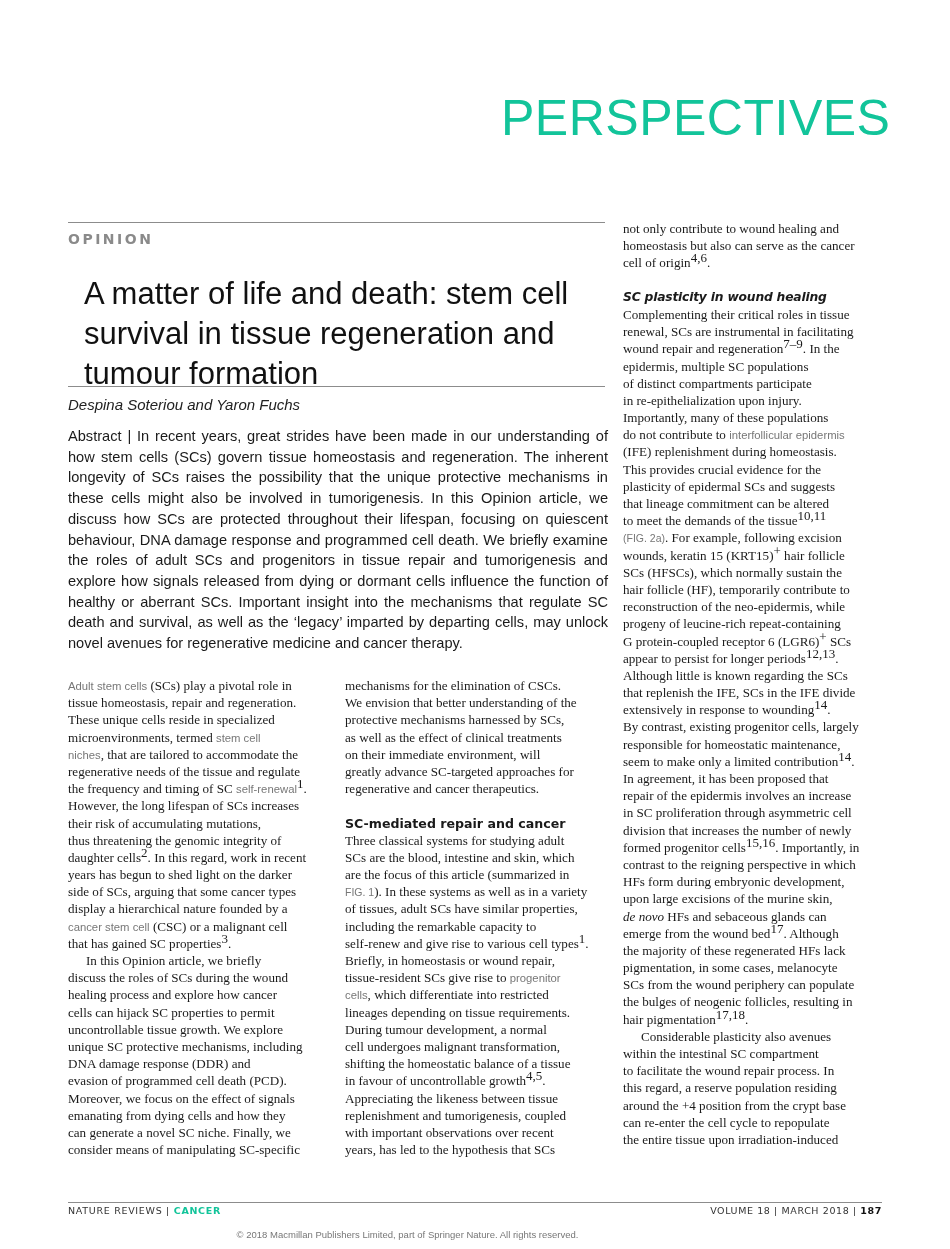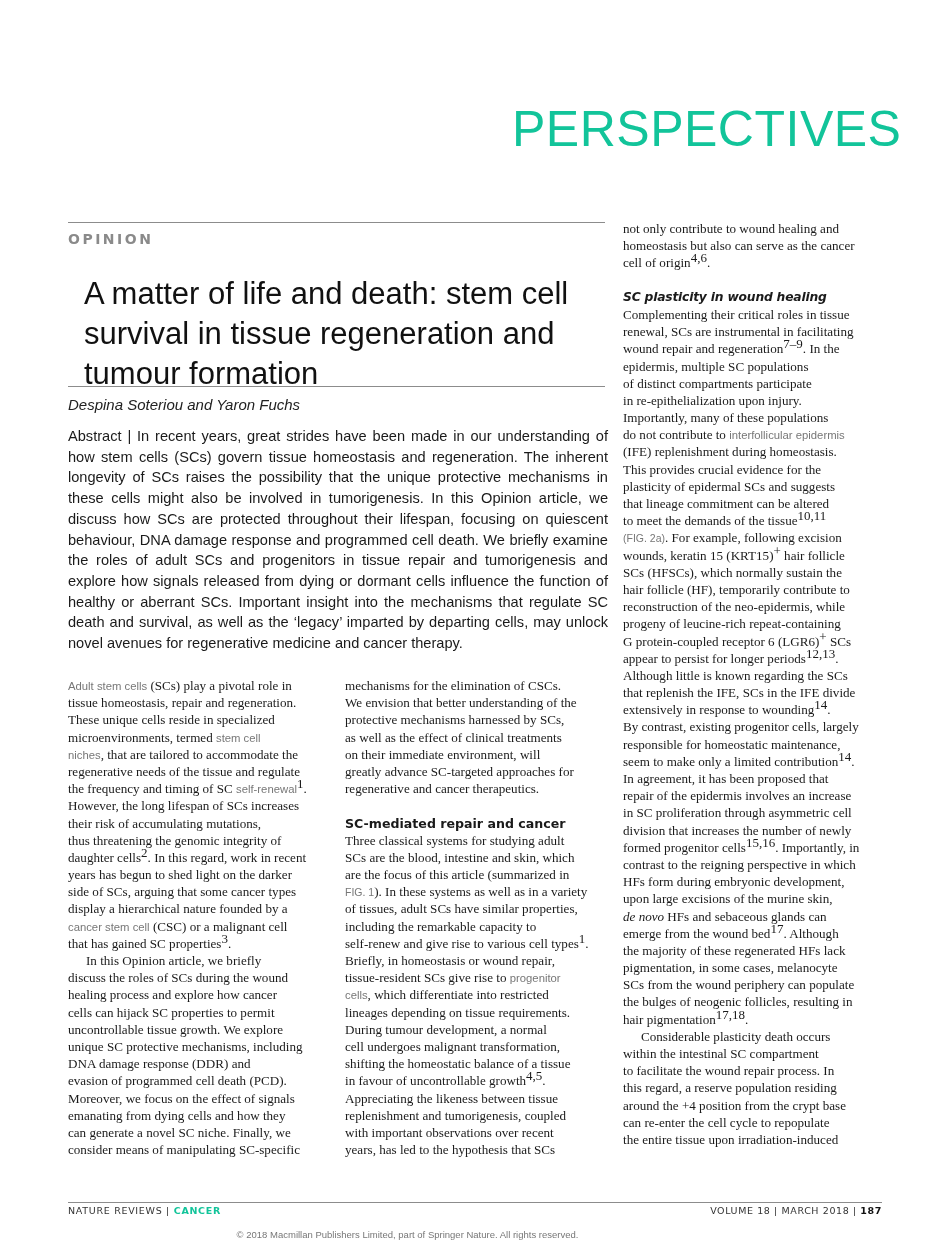--- a/index.html
+++ b/index.html
@@ -1,19 +1,19 @@
 <!DOCTYPE html>
 <html><head>
 <meta charset="utf-8">
 <style>
   html, body { margin: 0; padding: 0; background: #ffffff; }
   body { width: 950px; height: 1249px; position: relative; overflow: hidden; color: #1a1a1a; }
   .section-title {
     position: absolute; left: 500px; top: 92px; font-family: "Liberation Sans", sans-serif;
-    font-size: 50px; color: #12c49a; letter-spacing: 0.5px; font-weight: normal; margin: 12px; line-height: 1;
+    font-size: 50px; color: #12c49a; letter-spacing: 0.5px; font-weight: normal; margin: 1px; line-height: 1;
   }
   .rule { position: absolute; height: 1px; background: #8c8c8c; }
   .kicker {
     position: absolute; left: 68px; top: 231px; font-family: "DejaVu Sans", sans-serif;
     font-size: 14px; font-weight: bold; letter-spacing: 2.5px; color: #8a8a8a;
   }
   .headline {
     position: absolute; left: 68px; top: 258px; width: 545px; margin: 16px;
     font-family: "Liberation Sans", sans-serif; font-weight: normal; font-size: 31px; line-height: 40px; color: #111;
   }
@@ -187,21 +187,21 @@
     <span class="ln"><span>contrast to the reigning perspective in which</span></span>
     <span class="ln"><span>HFs form during embryonic development,</span></span>
     <span class="ln"><span>upon large excisions of the murine skin,</span></span>
     <span class="ln"><i>de novo</i><span> HFs and sebaceous glands can</span></span>
     <span class="ln"><span>emerge from the wound bed</span><sup>17</sup><span>. Although</span></span>
     <span class="ln"><span>the majority of these regenerated HFs lack</span></span>
     <span class="ln"><span>pigmentation, in some cases, melanocyte</span></span>
     <span class="ln"><span>SCs from the wound periphery can populate</span></span>
     <span class="ln"><span>the bulges of neogenic follicles, resulting in</span></span>
     <span class="ln"><span>hair pigmentation</span><sup>17,18</sup><span>.</span></span>
-    <span class="ln indent"><span>Considerable plasticity death occurs</span></span>
+    <span class="ln indent"><span>Considerable plasticity also avenues</span></span>
     <span class="ln"><span>within the intestinal SC compartment</span></span>
     <span class="ln"><span>to facilitate the wound repair process. In</span></span>
     <span class="ln"><span>this regard, a reserve population residing</span></span>
     <span class="ln"><span>around the +4 position from the crypt base</span></span>
     <span class="ln"><span>can re-enter the cell cycle to repopulate</span></span>
     <span class="ln"><span>the entire tissue upon irradiation-induced</span></span>
   </div>
 
 <div class="rule" style="left:68px; top:1202px; width:814px;"></div>
 <div class="footer-left">

